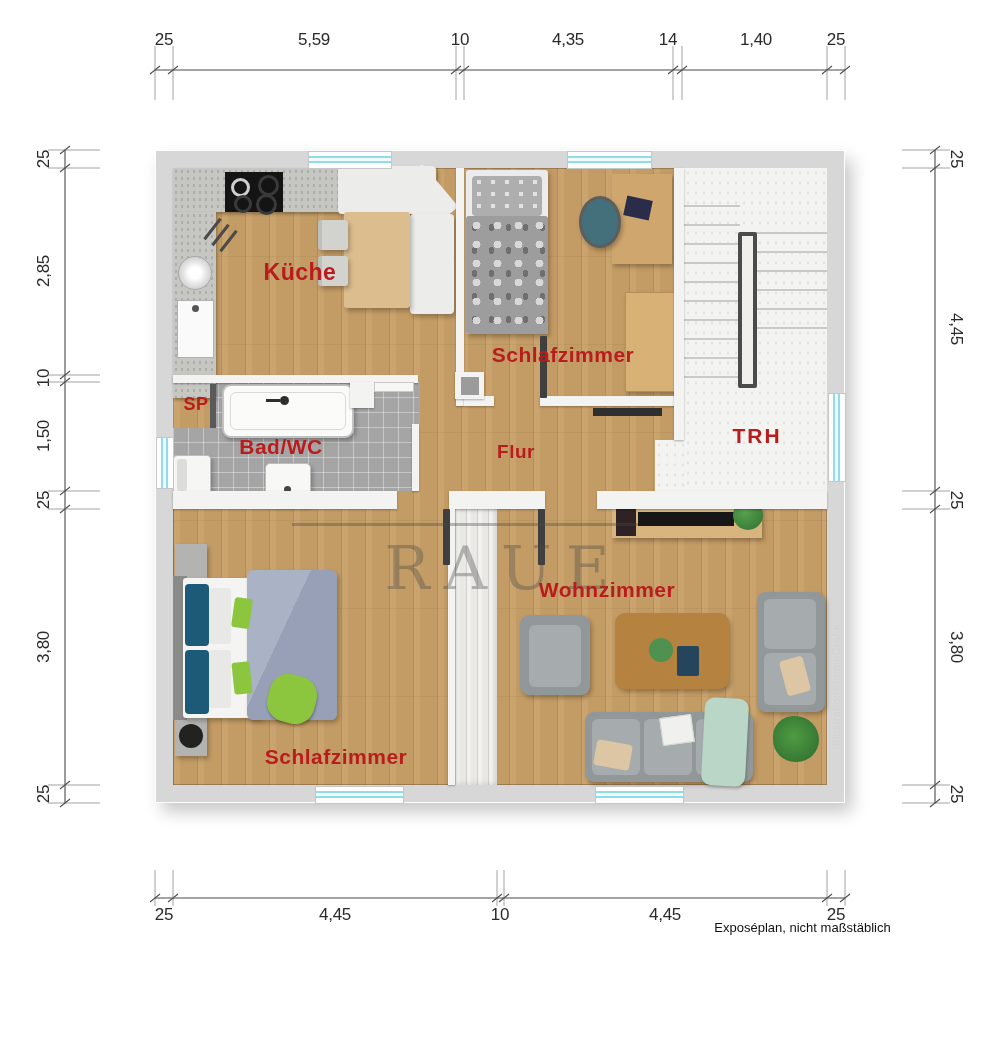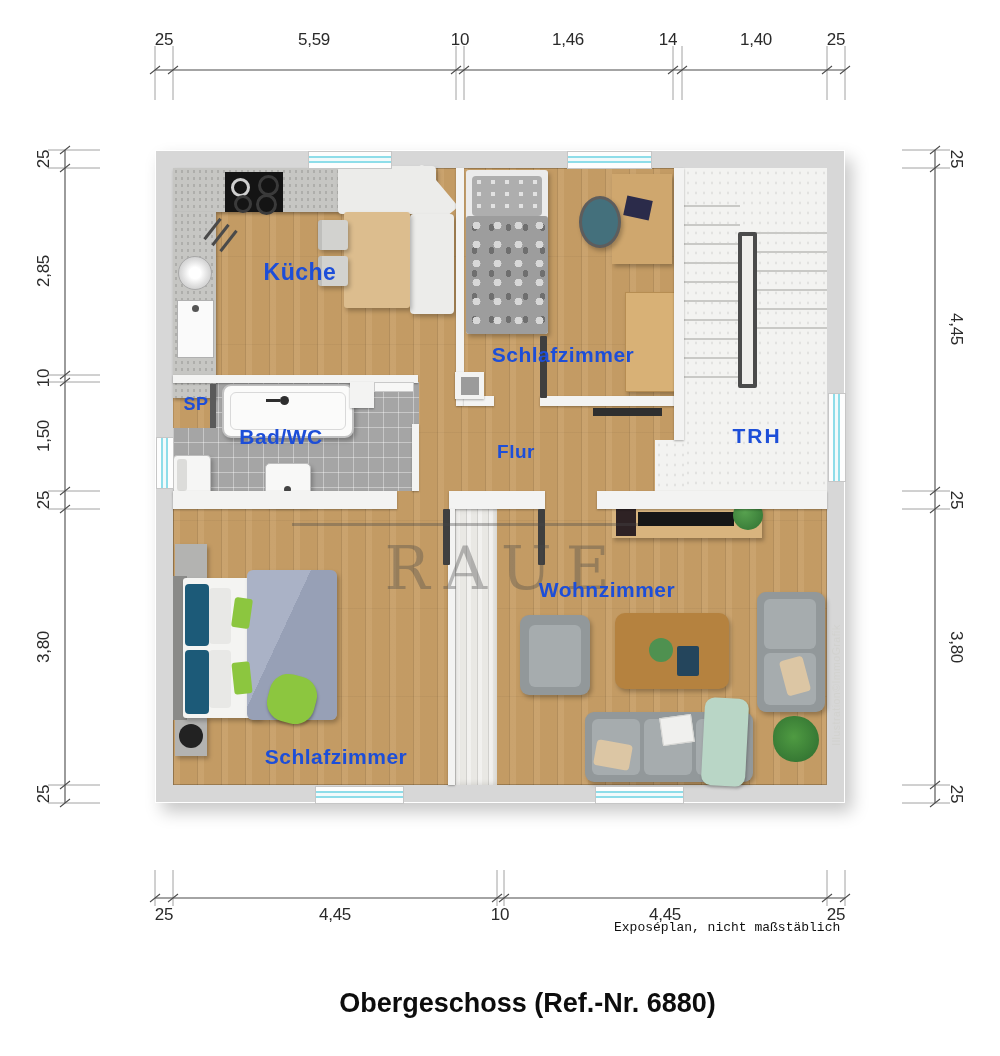--- a/index.html
+++ b/index.html
@@ -37,21 +37,21 @@
   .win-h{z-index:30;border:1px solid #c6c6c6;
         background:linear-gradient(180deg,#fdfdfd 0 4px,var(--window-glass) 4px 6px,#f2fafb 6px 9px,var(--window-glass) 9px 11px,#fdfdfd 11px 16px);}
   .win-v{z-index:30;border:1px solid #c6c6c6;
         background:linear-gradient(90deg,#fdfdfd 0 4px,var(--window-glass) 4px 6px,#f2fafb 6px 9px,var(--window-glass) 9px 11px,#fdfdfd 11px 16px);}
   .f{z-index:20;box-shadow:2px 3px 4px rgba(0,0,0,.25);}
   .counter{background-color:#c6c6c3;background-image:radial-gradient(rgba(0,0,0,.12) 1px, transparent 1.3px);background-size:6px 7px;z-index:20;box-shadow:1px 2px 3px rgba(0,0,0,.3);}
   .bench{background:#ececea;border-radius:4px;}
   .sofa{background:var(--sofa-grey);border-radius:9px;}
   .sofa .in{position:absolute;background:#a6acae;border-radius:6px;}
   
-  .lbl{position:absolute;transform:translate(-50%,-50%);color:#1d4ed8;font-size:21px;
+  .lbl{position:absolute;transform:translate(-50%,-50%);color:#b91c1c;font-size:21px;
        font-weight:bold;letter-spacing:.5px;z-index:50;white-space:nowrap;}
   
   .wm{position:absolute;transform:translate(-50%,-50%);font-family:"DejaVu Serif",serif;
       color:rgba(72,72,72,.36);z-index:40;white-space:nowrap;}
   .wm-rule{position:absolute;background:rgba(72,72,72,.36);z-index:40;}
   .credit{position:absolute;transform:translate(-50%,-50%) rotate(-90deg);font-size:10.5px;
       color:#d2d2cf;letter-spacing:.5px;z-index:45;white-space:nowrap;}
   .footnote{position:absolute;font-size:13px;color:#101010;z-index:50;}
   .title{position:absolute;font-size:27px;font-weight:bold;color:#0d0d0d;text-align:center;z-index:50;}
   svg.dims{position:absolute;left:0;top:0;z-index:5;}
@@ -120,21 +120,21 @@
       <line x1="930" y1="513" x2="940" y2="505" stroke="#4a4a4a" stroke-width="1.1"></line>
       <line x1="902" y1="785" x2="950" y2="785" stroke="#8a8a8a" stroke-width="0.8"></line>
       <line x1="930" y1="789" x2="940" y2="781" stroke="#4a4a4a" stroke-width="1.1"></line>
       <line x1="902" y1="803" x2="950" y2="803" stroke="#8a8a8a" stroke-width="0.8"></line>
       <line x1="930" y1="807" x2="940" y2="799" stroke="#4a4a4a" stroke-width="1.1"></line>
     </svg>
 
   <span class="dim" style="left:164px;top:40px;">25</span>
   <span class="dim" style="left:314px;top:40px;">5,59</span>
   <span class="dim" style="left:460px;top:40px;">10</span>
-  <span class="dim" style="left:568px;top:40px;">1,46</span>
+  <span class="dim" style="left:568px;top:40px;">4,35</span>
   <span class="dim" style="left:668px;top:40px;">14</span>
   <span class="dim" style="left:756px;top:40px;">1,40</span>
   <span class="dim" style="left:836px;top:40px;">25</span>
 
   <span class="dim" style="left:164px;top:915px;">25</span>
   <span class="dim" style="left:335px;top:915px;">4,45</span>
   <span class="dim" style="left:500px;top:915px;">10</span>
   <span class="dim" style="left:665px;top:915px;">4,45</span>
   <span class="dim" style="left:836px;top:915px;">25</span>
 
@@ -273,24 +273,23 @@
       <span class="abs" style="left:34px;top:25px;width:24px;height:24px;background:#4f9150;border-radius:50%;"></span>
       <span class="abs" style="left:62px;top:33px;width:22px;height:30px;background:#24455c;border-radius:2px;"></span>
     </div>
     <div class="abs" style="left:618px;top:566px;width:46px;height:46px;border-radius:46% 54% 50% 50%;background:radial-gradient(circle at 45% 45%,#4f9b42,#2c6a2e);z-index:22;"></div>
   </div>
 
   <div class="lbl" style="left:300px;top:272px;font-size:23px;">Küche</div>
   <div class="lbl" style="left:563px;top:355px;">Schlafzimmer</div>
   <div class="lbl" style="left:757px;top:436px;letter-spacing:2px;">TRH</div>
   <div class="lbl" style="left:196px;top:404px;font-size:18px;">SP</div>
-  <div class="lbl" style="left:281px;top:437px;">Bad/WC</div>
+  <div class="lbl" style="left:281px;top:447px;">Bad/WC</div>
   <div class="lbl" style="left:516px;top:452px;font-size:19px;">Flur</div>
   <div class="lbl" style="left:336px;top:757px;">Schlafzimmer</div>
   <div class="lbl" style="left:607px;top:590px;">Wohnzimmer</div>
 
   <div class="wm-rule" style="left:292px;top:523px;width:346px;height:3px;"></div>
   <div class="wm" style="left:504px;top:568px;font-size:60px;letter-spacing:14px;">RAUE</div>
 
   <div class="credit" style="left:836px;top:685px;">Illustration©ImmoGrafik</div>
-  <div class="footnote" style="left:614px;top:920px;width:325px;text-align:left;font-family:Liberation Mono, monospace;">Exposéplan, nicht maßstäblich</div>
-  <div class="title" style="left:185px;top:988px;width:685px;">Obergeschoss (Ref.-Nr. 6880)</div>
+  <div class="footnote" style="left:640px;top:920px;width:325px;text-align:center;">Exposéplan, nicht maßstäblich</div>
 </div>
 
 </body></html>

